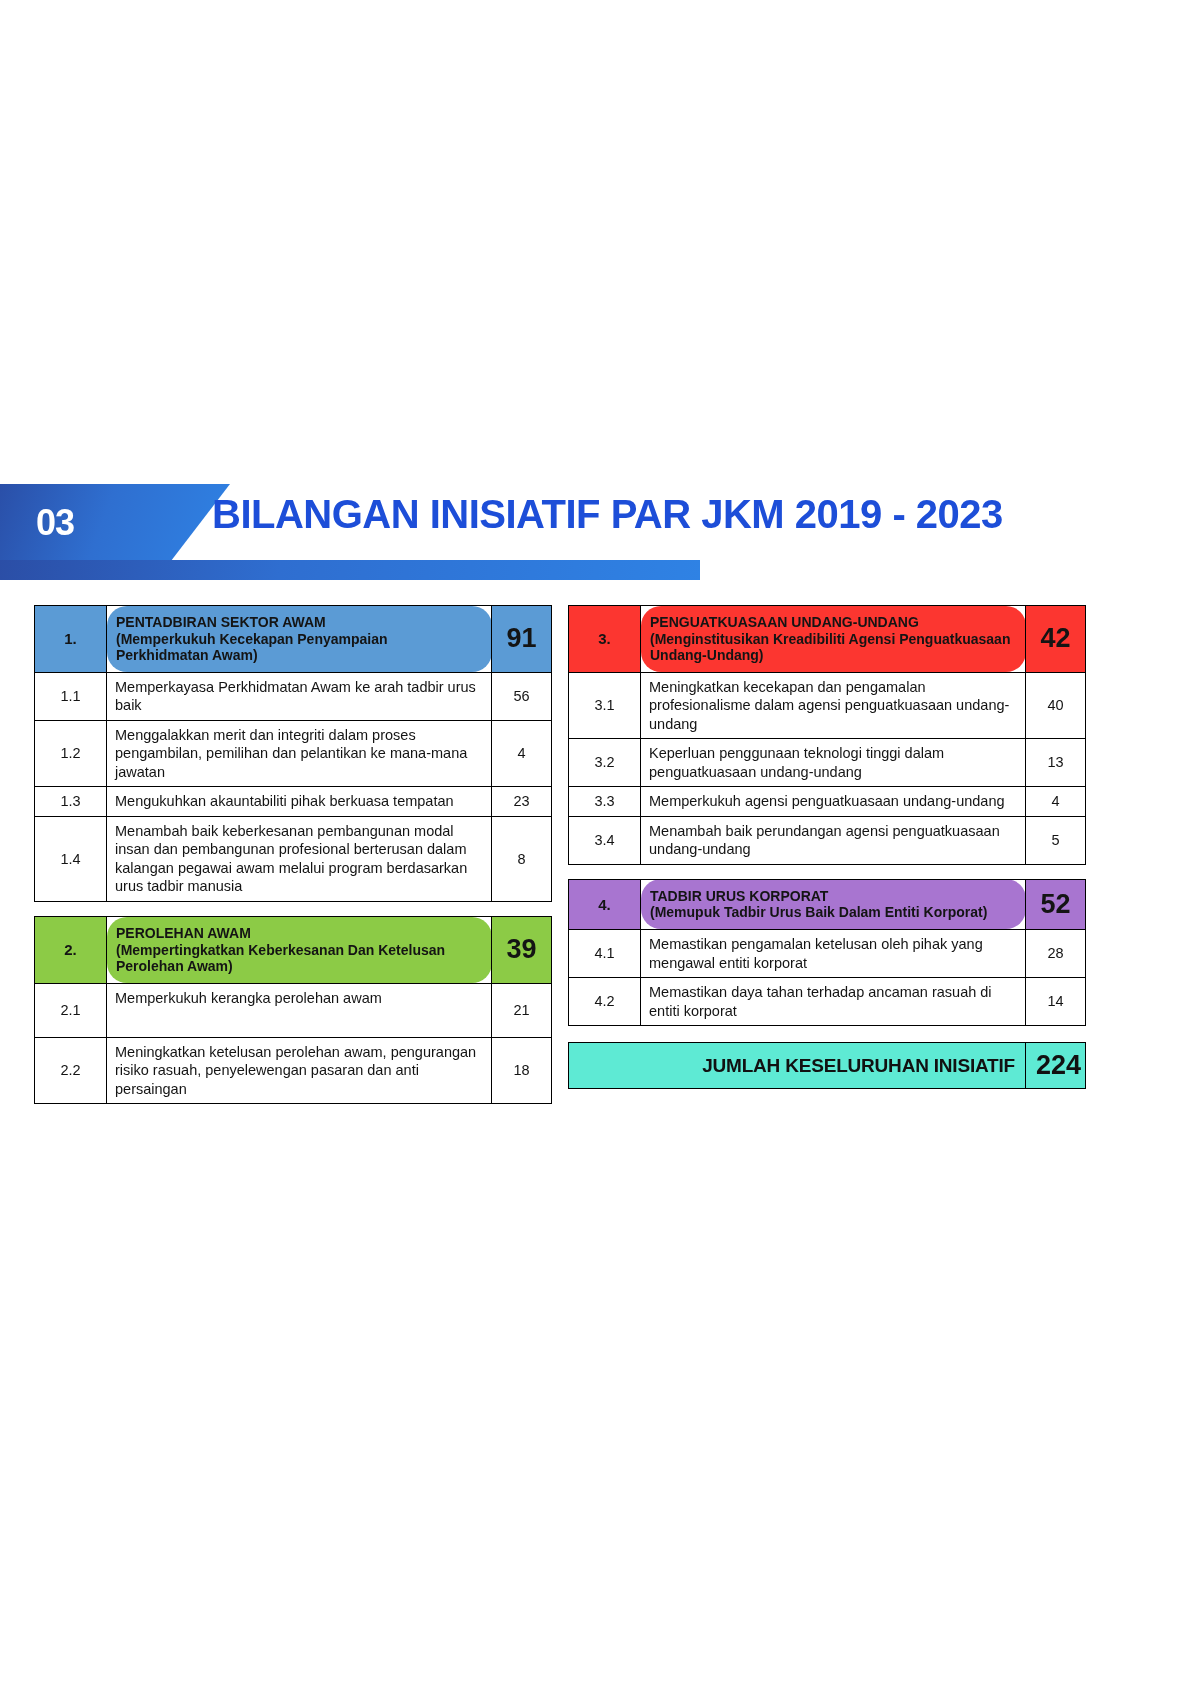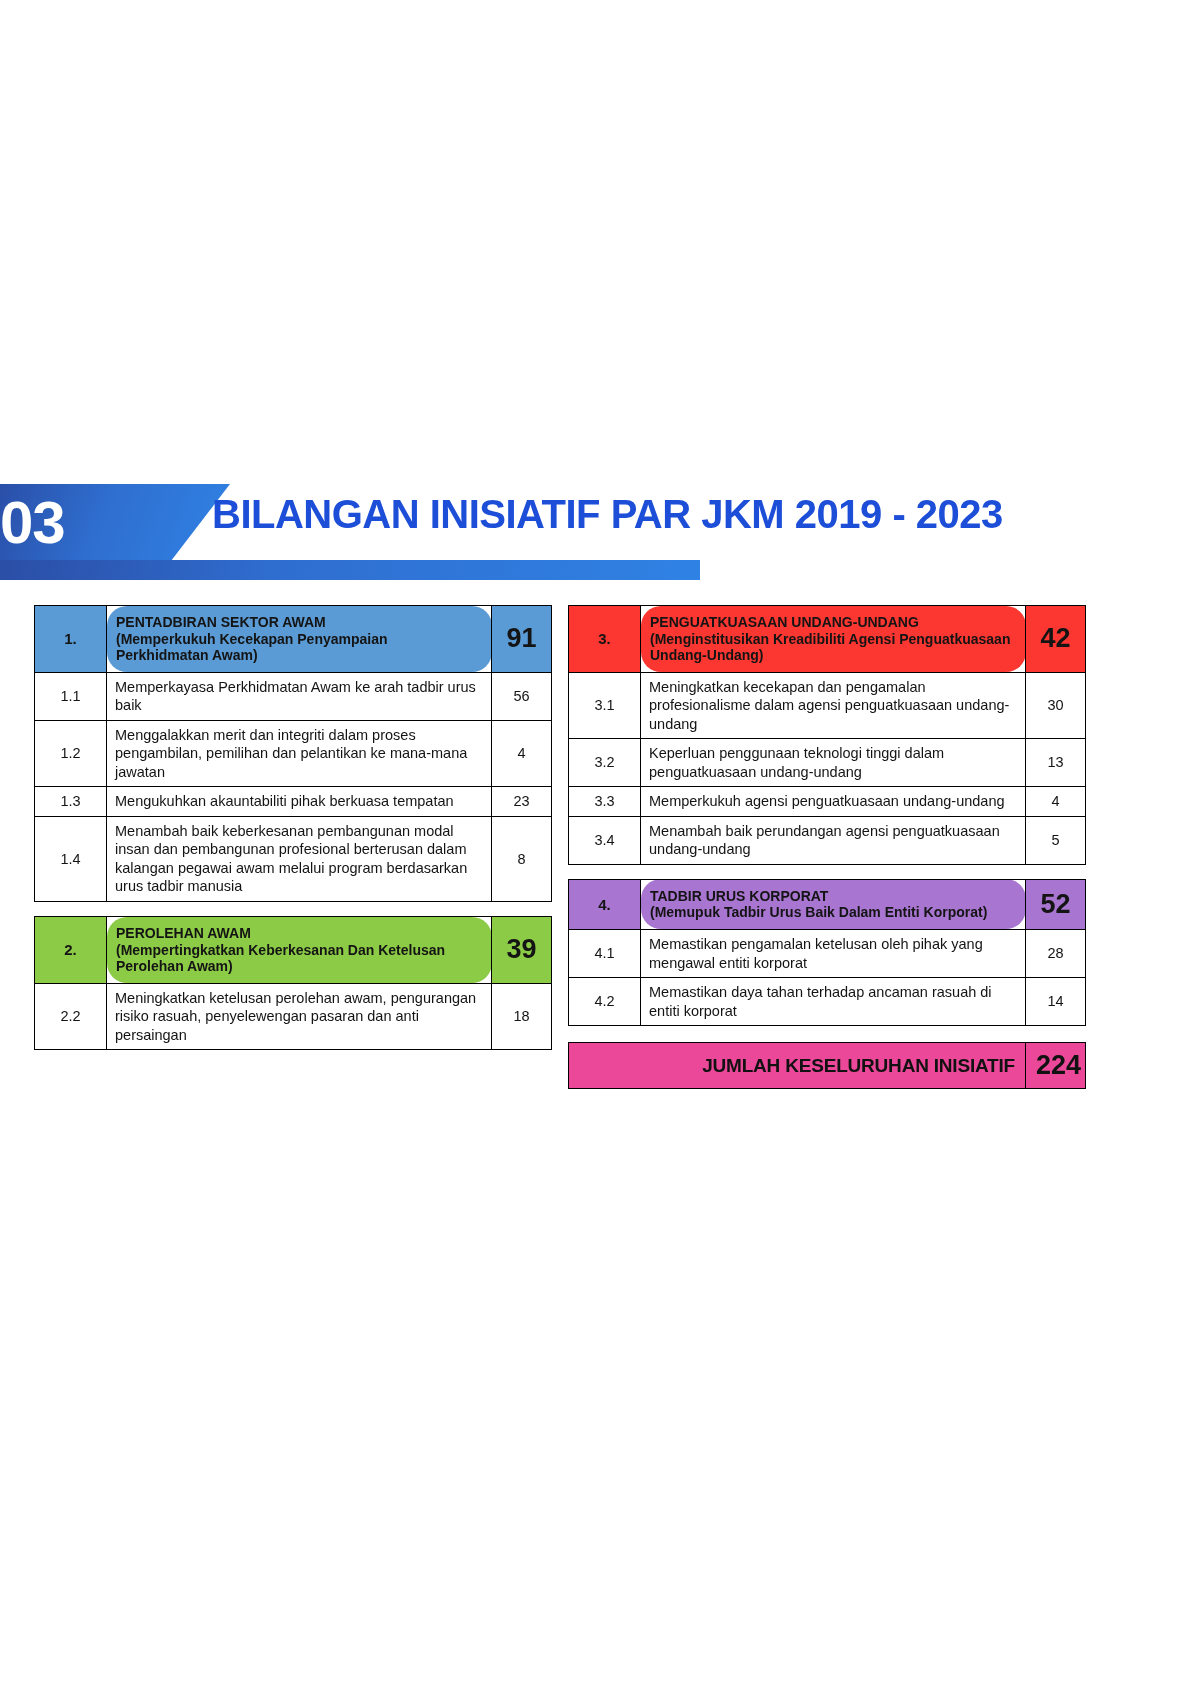--- a/index.html
+++ b/index.html
@@ -21,23 +21,24 @@
   .chev{
     position:absolute;
     left:0; top:0;
     width:230px; height:78px;
     background:linear-gradient(110deg,#2a4fa8 0%,#2f6fd0 45%,#2f82e4 100%);
     clip-path:polygon(0 0, 100% 0, 74% 100%, 0 100%);
     display:flex; align-items:center;
   }
   .chev-num{
     color:#ffffff;
-    font-size:60px;
+    font-size:36px;
     font-weight:bold;
     letter-spacing:-1px;
+    margin-left:36px;
     line-height:1;
     font-family:"Liberation Sans", sans-serif;
   }
   .title-text{
     position:absolute;
     left:212px; top:8px;
     font-size:40px;
     font-weight:bold;
     color:#1d4ed8;
     letter-spacing:-0.5px;
@@ -109,21 +110,21 @@
   
   table.total{
     border-collapse:collapse;
     width:100%;
     table-layout:fixed;
     margin-top:16px;
   }
   table.total td{
     border:1.8px solid #000;
     padding:7px 10px;
-    background:#ec4899;
+    background:#5eead4;
   }
   td.total-label{
     text-align:right;
     font-weight:bold;
     font-size:19px;
     letter-spacing:-0.2px;
   }
   td.total-val{
     text-align:center;
     font-weight:bold;
@@ -192,20 +193,25 @@
         </colgroup>
       <tbody>
         <tr class="head h-green">
           <td class="no">2.</td>
           <td class="desc">
             <div>PEROLEHAN AWAM</div>
             <div>(Mempertingkatkan Keberkesanan Dan Ketelusan Perolehan Awam)</div>
           </td>
           <td class="val">39</td>
         </tr>
+        <tr style="height:54px;">
+          <td class="no">2.1</td>
+          <td class="desc" style="vertical-align:top;">Memperkukuh kerangka perolehan awam</td>
+          <td class="val">21</td>
+        </tr>
         <tr>
           <td class="no">2.2</td>
           <td class="desc">Meningkatkan ketelusan perolehan awam, pengurangan risiko rasuah, penyelewengan pasaran dan anti persaingan</td>
           <td class="val">18</td>
         </tr>
       </tbody>
     </table>
 
   </div>
 
@@ -222,21 +228,21 @@
           <td class="no">3.</td>
           <td class="desc">
             <div>PENGUATKUASAAN UNDANG-UNDANG</div>
             <div>(Menginstitusikan Kreadibiliti Agensi Penguatkuasaan Undang-Undang)</div>
           </td>
           <td class="val">42</td>
         </tr>
         <tr>
           <td class="no">3.1</td>
           <td class="desc">Meningkatkan kecekapan dan pengamalan profesionalisme dalam agensi penguatkuasaan undang-undang</td>
-          <td class="val">30</td>
+          <td class="val">40</td>
         </tr>
         <tr>
           <td class="no">3.2</td>
           <td class="desc">Keperluan penggunaan teknologi tinggi dalam penguatkuasaan undang-undang</td>
           <td class="val">13</td>
         </tr>
         <tr>
           <td class="no">3.3</td>
           <td class="desc">Memperkukuh agensi penguatkuasaan undang-undang</td>
           <td class="val">4</td>

